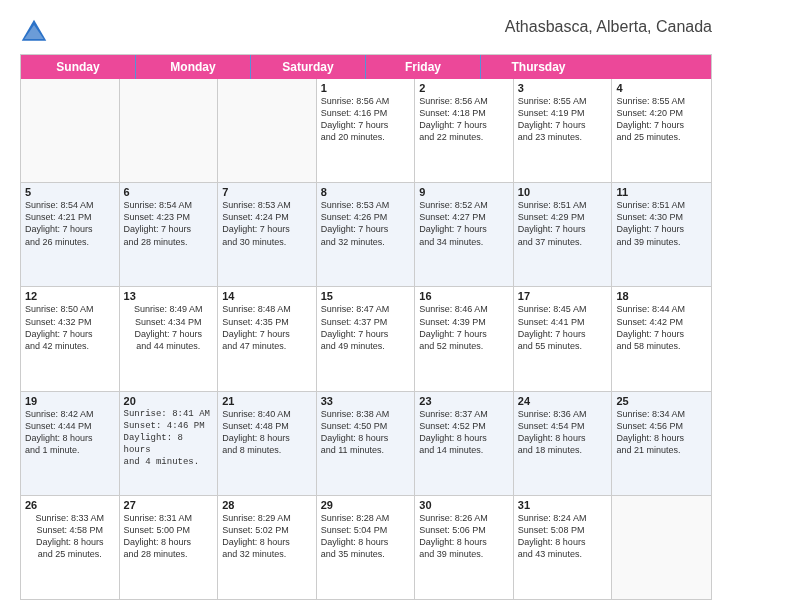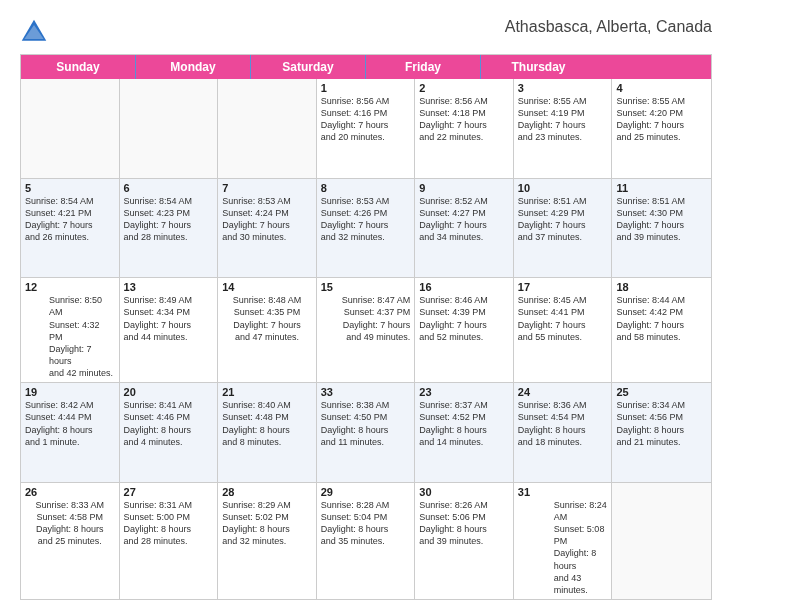--- a/index.html
+++ b/index.html
@@ -222,42 +222,42 @@
             <div class="day-num">11</div>
             <div class="day-info" style="white-space: pre-line;">Sunrise: 8:51 AM
 Sunset: 4:30 PM
 Daylight: 7 hours
 and 39 minutes.</div>
           </div>
         </div>
         <div class="cal-row">
           <div class="cal-cell">
             <div class="day-num">12</div>
-            <div class="day-info" style="white-space: pre-line; margin-left: 24px;">Sunrise: 8:50 AM
+            <div class="day-info" style="white-space: pre-line;">Sunrise: 8:50 AM
 Sunset: 4:32 PM
 Daylight: 7 hours
 and 42 minutes.</div>
           </div>
           <div class="cal-cell">
             <div class="day-num">13</div>
-            <div class="day-info" style="white-space: pre-line;">Sunrise: 8:49 AM
+            <div class="day-info" style="white-space: pre-line; text-align: center;">Sunrise: 8:49 AM
 Sunset: 4:34 PM
 Daylight: 7 hours
 and 44 minutes.</div>
           </div>
           <div class="cal-cell">
             <div class="day-num">14</div>
-            <div class="day-info" style="white-space: pre-line; text-align: center;">Sunrise: 8:48 AM
+            <div class="day-info" style="white-space: pre-line;">Sunrise: 8:48 AM
 Sunset: 4:35 PM
 Daylight: 7 hours
 and 47 minutes.</div>
           </div>
           <div class="cal-cell">
             <div class="day-num">15</div>
-            <div class="day-info" style="white-space: pre-line; text-align: right;">Sunrise: 8:47 AM
+            <div class="day-info" style="white-space: pre-line;">Sunrise: 8:47 AM
 Sunset: 4:37 PM
 Daylight: 7 hours
 and 49 minutes.</div>
           </div>
           <div class="cal-cell">
             <div class="day-num">16</div>
             <div class="day-info" style="white-space: pre-line;">Sunrise: 8:46 AM
 Sunset: 4:39 PM
 Daylight: 7 hours
 and 52 minutes.</div>
@@ -280,21 +280,21 @@
         <div class="cal-row row-alt">
           <div class="cal-cell">
             <div class="day-num">19</div>
             <div class="day-info" style="white-space: pre-line;">Sunrise: 8:42 AM
 Sunset: 4:44 PM
 Daylight: 8 hours
 and 1 minute.</div>
           </div>
           <div class="cal-cell">
             <div class="day-num">20</div>
-            <div class="day-info" style="white-space: pre-line;">Sunrise: 8:41 AM
+            <div class="day-info" style="white-space: pre-line; font-family: Liberation Mono, monospace;">Sunrise: 8:41 AM
 Sunset: 4:46 PM
 Daylight: 8 hours
 and 4 minutes.</div>
           </div>
           <div class="cal-cell">
             <div class="day-num">21</div>
             <div class="day-info" style="white-space: pre-line;">Sunrise: 8:40 AM
 Sunset: 4:48 PM
 Daylight: 8 hours
 and 8 minutes.</div>
@@ -359,21 +359,21 @@
           </div>
           <div class="cal-cell">
             <div class="day-num">30</div>
             <div class="day-info" style="white-space: pre-line;">Sunrise: 8:26 AM
 Sunset: 5:06 PM
 Daylight: 8 hours
 and 39 minutes.</div>
           </div>
           <div class="cal-cell">
             <div class="day-num">31</div>
-            <div class="day-info" style="white-space: pre-line; margin-left: 36px;">Sunrise: 8:24 AM
+            <div class="day-info" style="white-space: pre-line;">Sunrise: 8:24 AM
 Sunset: 5:08 PM
 Daylight: 8 hours
 and 43 minutes.</div>
           </div>
           <div class="cal-cell empty"></div>
         </div>
       </div>
   </div>
 </div>
 

